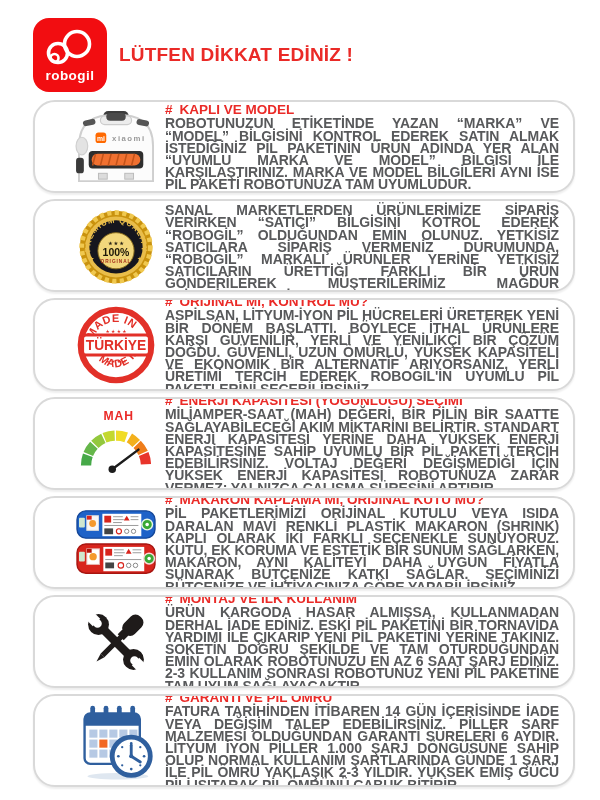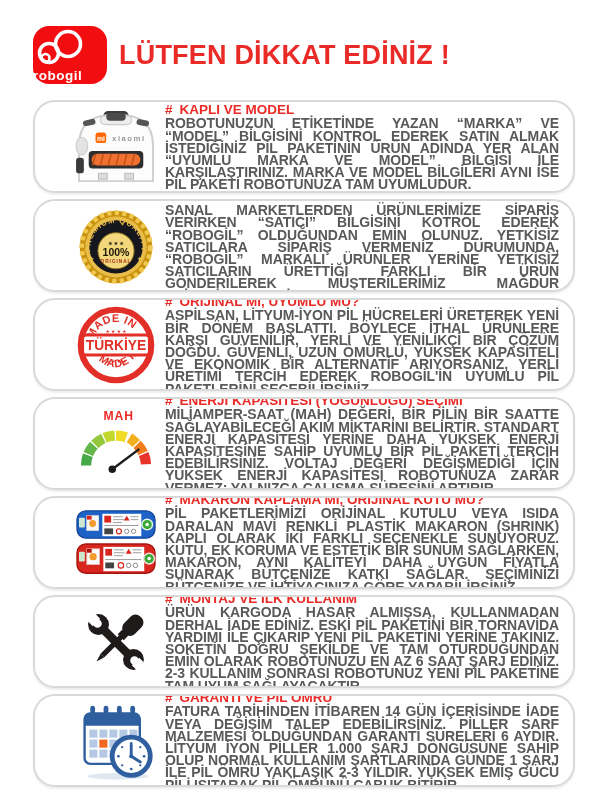--- a/index.html
+++ b/index.html
@@ -3,24 +3,24 @@
 <meta charset="utf-8">
 <style>
   :root{
     --accent_red:#ea2a27; --logo_red:#f20d11; --body_text:#58595b;
     --card_border:#d9d9d9; --stamp_red:#e23028; --calendar_blue:#2f5f9e;
   }
   *{margin:0;padding:0;box-sizing:border-box;}
   html,body{width:600px;background:#fff;}
   body{height:800px;font-family:"Liberation Sans",sans-serif;overflow:hidden;}
   .header{display:flex;align-items:center;padding:18px 0 8px 33px;height:100px;}
-  .logo{width:74px;height:58px;border-radius:16px;background:var(--logo_red,#f20d11);
-        display:flex;flex-direction:column;justify-content:center;flex:0 0 74px;}
+  .logo{width:74px;height:74px;border-radius:16px;background:var(--logo_red,#f20d11);
+        display:flex;flex-direction:column;align-items:center;justify-content:center;flex:0 0 74px;}
   .logo-text{color:#fff;font-weight:bold;font-size:13.5px;letter-spacing:.5px;margin-top:-2px;}
-  .page-title{color:var(--accent_red,#ea2a27);font-size:27px;font-weight:bold;margin-left:12px;letter-spacing:.2px;}
+  .page-title{color:var(--accent_red,#ea2a27);font-size:19px;font-weight:bold;margin-left:12px;letter-spacing:.2px;}
   .cards{padding-left:33px;}
   .card{width:542px;height:93px;border:2px solid var(--card_border,#d9d9d9);border-radius:22px;
         background:#fff;box-shadow:0 2px 2px rgba(0,0,0,.07);margin-bottom:6px;
         display:flex;align-items:center;overflow:hidden;}
   .icon-col{flex:0 0 98px;display:flex;align-items:center;justify-content:center;margin-left:32px;}
   .text-col{flex:1;padding:3px 14px 3px 0;}
   .card-heading{color:var(--accent_red,#ea2a27);font-size:13.5px;font-weight:bold;line-height:15px;display:flex;}
   .card-heading .marker{margin-right:7px;}
   .card-body{color:var(--body_text,#58595b);font-size:14px;font-weight:bold;line-height:12.2px;
              text-align:justify;letter-spacing:-0.1px;}
@@ -121,21 +121,21 @@
         </g>
         <text x="42" y="29.5" font-size="5" fill="#e23028" text-anchor="middle">★ ★ ★ ★</text>
         <rect x="7" y="31.5" width="70" height="21" rx="3.5" fill="#fff" stroke="#e23028" stroke-width="3"></rect>
         <text x="42" y="47.5" font-size="14.5" font-weight="bold" fill="#e23028" text-anchor="middle">TÜRKİYE</text>
         <text x="42" y="61" font-size="5" fill="#e23028" text-anchor="middle">★ ★ ★ ★</text>
       </svg>
     </div>
     <div class="text-col">
       <div class="card-heading">
         <span class="marker">#</span>
-        <span>ORİJİNAL Mİ, UYUMLU MU?</span>
+        <span>ORİJİNAL Mİ, KONTROL MU?</span>
       </div>
       <div class="card-body">ASPİLSAN, LİTYUM-İYON PİL HÜCRELERİ ÜRETEREK YENİ BİR DÖNEM BAŞLATTI. BÖYLECE İTHAL ÜRÜNLERE KARŞI GÜVENİLİR, YERLİ VE YENİLİKÇİ BİR ÇÖZÜM DOĞDU. GÜVENLİ, UZUN ÖMÜRLÜ, YÜKSEK KAPASİTELİ VE EKONOMİK BİR ALTERNATİF ARIYORSANIZ, YERLİ ÜRETİMİ TERCİH EDEREK ROBOGİL'İN UYUMLU PİL PAKETLERİNİ SEÇEBİLİRSİNİZ.</div>
     </div>
   </div>
 
   <div class="card">
     <div class="icon-col">
       <svg width="88" height="74" viewBox="0 0 94 78">
         <text x="50" y="13" font-size="13" font-weight="bold" fill="#ea2a27" text-anchor="middle" letter-spacing="1">MAH</text>
         <g fill="none" stroke-width="11">

